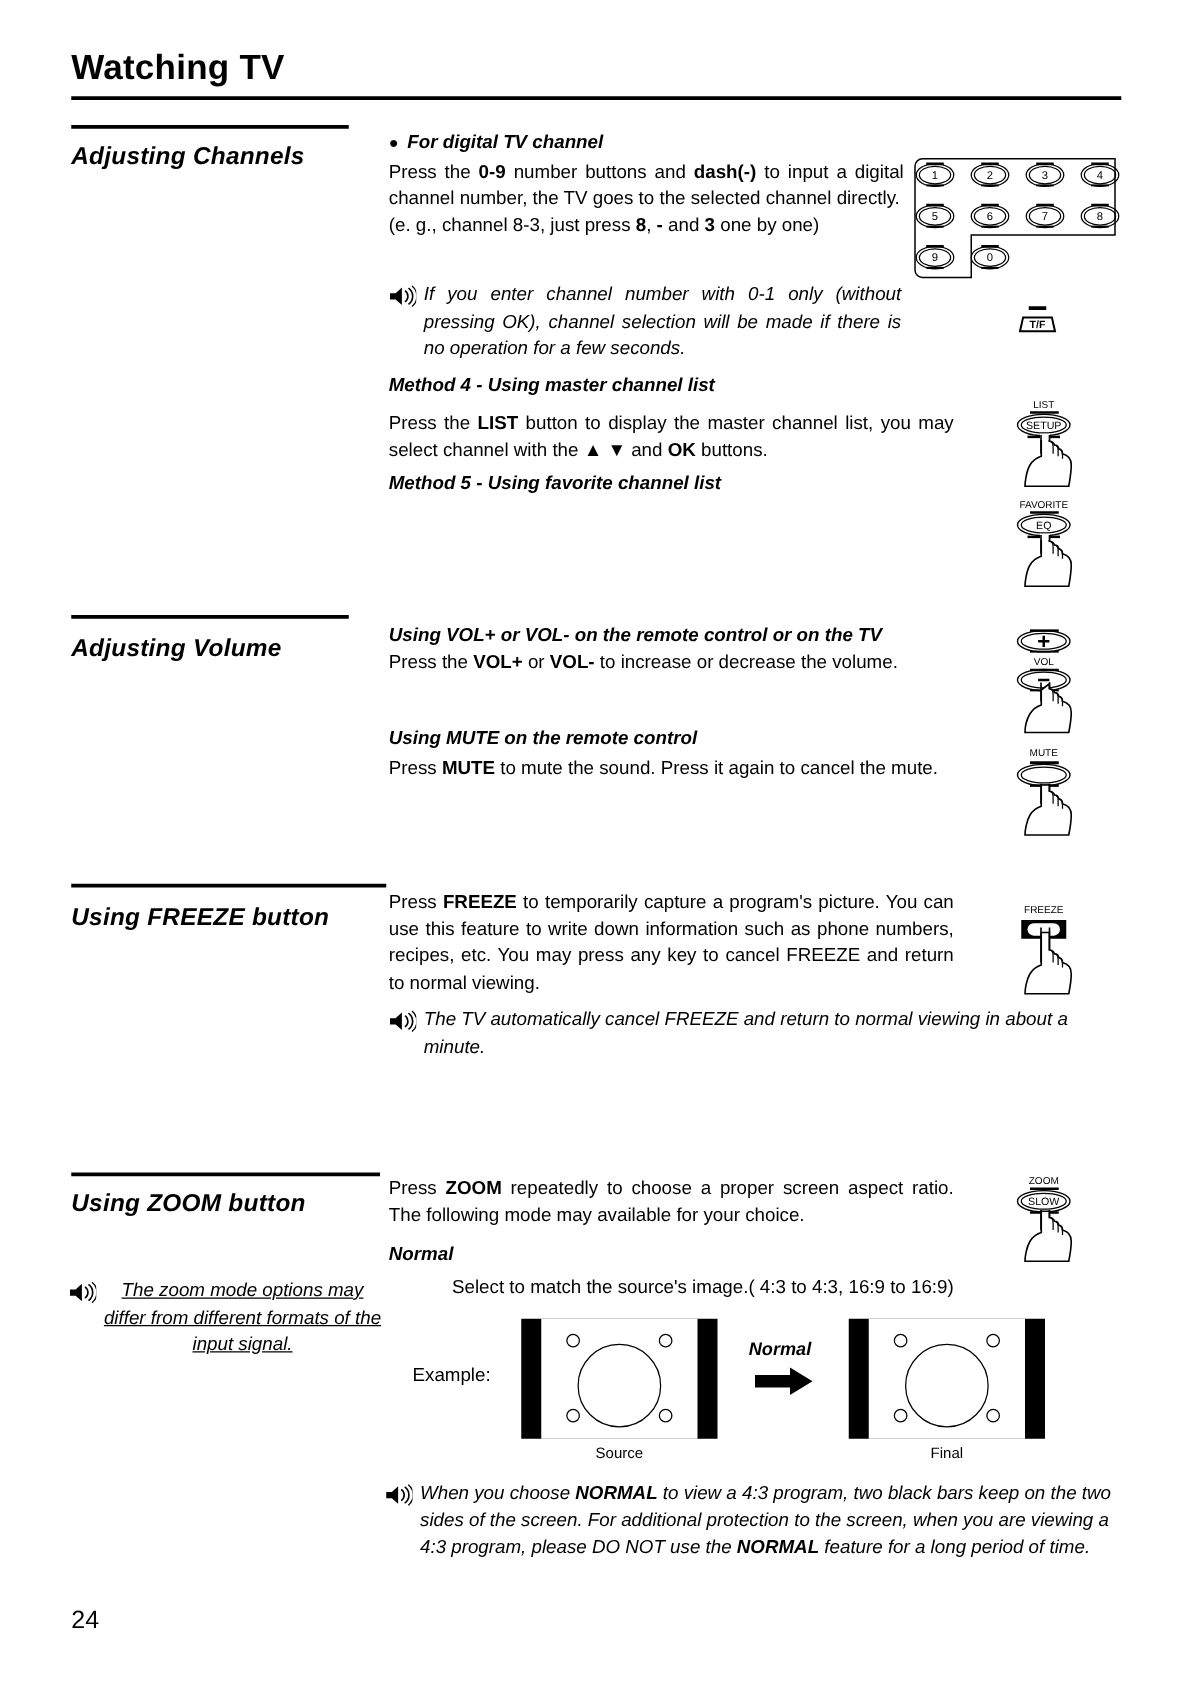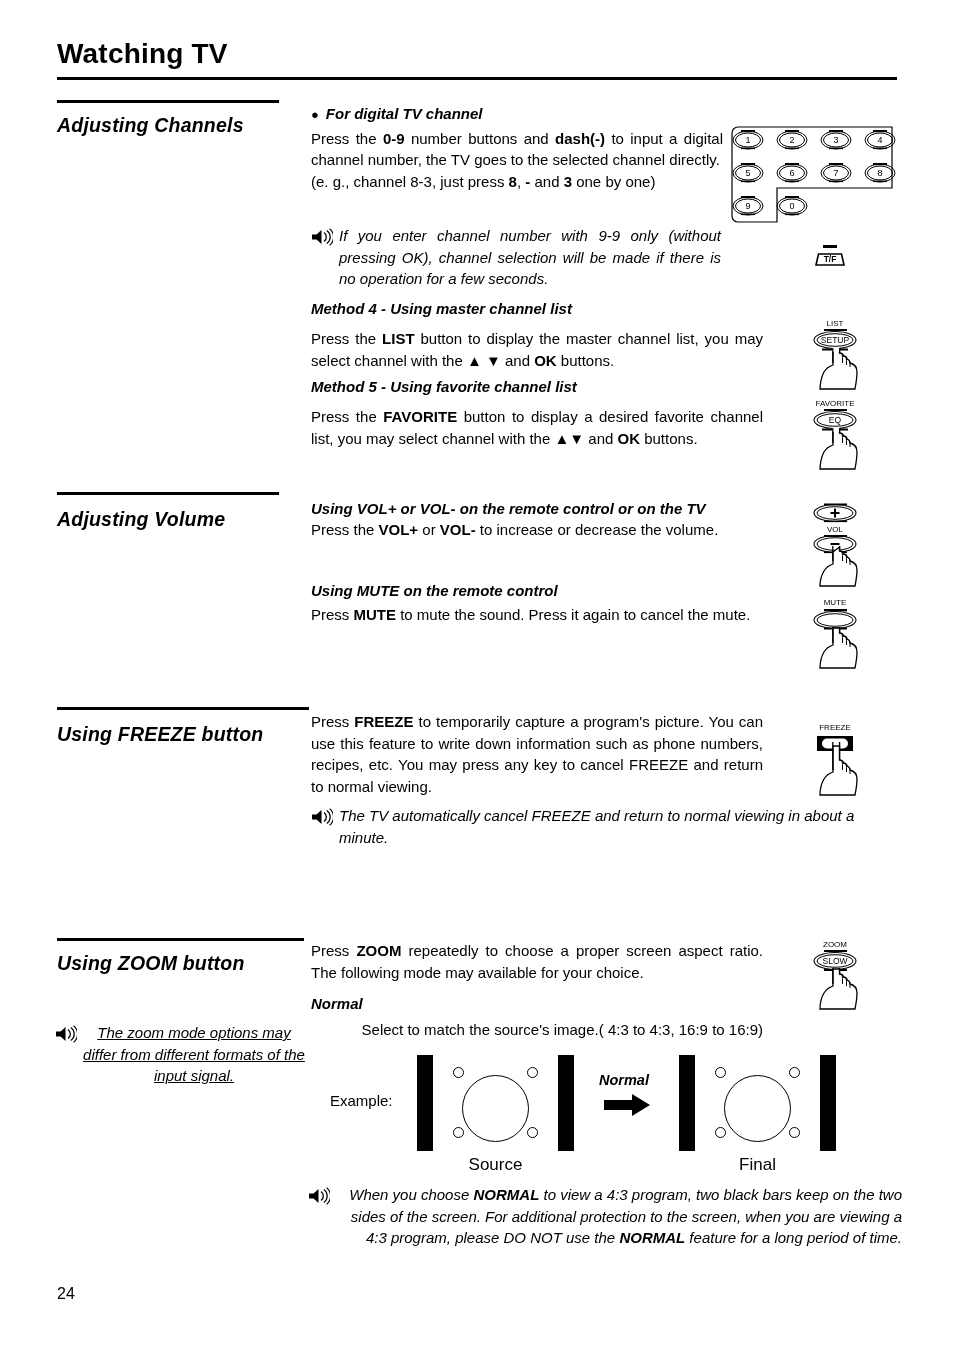--- a/index.html
+++ b/index.html
@@ -133,36 +133,36 @@
     box-sizing: border-box;
   }
   .big-circle {
     position: absolute;
     border: 1px solid #000;
     border-radius: 50%;
     box-sizing: border-box;
   }
   .cap-under {
     position: absolute;
-    font-size: 17px;
+    font-size: 12px;
     text-align: center;
   }
   .normal-lbl {
     position: absolute;
     font-size: 14.5px;
     font-weight: bold;
     font-style: italic;
   }
 
   
   .page-num {
     position: absolute;
     left: 57px;
     top: 1285px;
-    font-size: 16px;
+    font-size: 20px;
   }
 </style>
 </head>
 <body>
 
 <div class="page">
 
   <div class="page-title">Watching TV</div>
   <div class="title-rule"></div>
 
@@ -178,31 +178,30 @@
     <div style="text-align:left;">(e. g., channel 8-3, just press <b>8</b>, <b>-</b> and <b>3</b> one by one)</div>
   </div>
 
   <div class="note" style="left:311px; top:225px; width:410px;">
     <svg class="spk" viewBox="0 0 22 18">
       <path d="M1 6.5 L5.5 6.5 L10.5 2 L10.5 16 L5.5 11.5 L1 11.5 Z" fill="#000"></path>
       <path d="M13 4.5 A5.5 5.5 0 0 1 13 13.5" stroke="#000" stroke-width="1.3" fill="none"></path>
       <path d="M15.8 2.5 A8 8 0 0 1 15.8 15.5" stroke="#000" stroke-width="1.3" fill="none"></path>
       <path d="M18.6 0.8 A10.5 10.5 0 0 1 18.6 17.2" stroke="#000" stroke-width="1.1" fill="none"></path>
     </svg>
-    <span class="note-text">If you enter channel number with 9-9 only (without pressing OK), channel selection will be made if there is no operation for a few seconds.</span>
+    <span class="note-text">If you enter channel number with 0-1 only (without pressing OK), channel selection will be made if there is no operation for a few seconds.</span>
   </div>
 
   <div class="col-r" style="top:298px; width:452px;">
     <div class="sub-head">Method 4 - Using master channel list</div>
     <div style="margin-top:9px;">Press the <b>LIST</b> button to display the master channel list, you may select channel with the ▲ ▼ and <b>OK</b> buttons.</div>
   </div>
 
   <div class="col-r" style="top:376px; width:452px;">
     <div class="sub-head">Method 5 - Using favorite channel list</div>
-    <div style="margin-top:9px;">Press the <b>FAVORITE</b> button to display a desired favorite channel list, you may select channel with the ▲▼ and <b>OK</b> buttons.</div>
   </div>
 
   <div class="keypad-box">
     <svg width="168" height="104" viewBox="0 0 168 104">
       <path d="M7 3 H161 V64 H46 V98 H7 A6 6 0 0 1 1 92 V9 A6 6 0 0 1 7 3 Z" fill="none" stroke="#000" stroke-width="1.2"></path>
     </svg>
   </div>
 
   <div class="rc">
     <svg width="176" height="112" viewBox="0 0 176 112" style="position:absolute; left:728px; top:120px;">
@@ -473,18 +472,18 @@
   </div>
   <div class="cap-under" style="left:679px; top:1155px; width:157px;">Final</div>
 
   <div class="note" style="left:308px; top:1184px; width:594px;">
     <svg class="spk" viewBox="0 0 22 18">
       <path d="M1 6.5 L5.5 6.5 L10.5 2 L10.5 16 L5.5 11.5 L1 11.5 Z" fill="#000"></path>
       <path d="M13 4.5 A5.5 5.5 0 0 1 13 13.5" stroke="#000" stroke-width="1.3" fill="none"></path>
       <path d="M15.8 2.5 A8 8 0 0 1 15.8 15.5" stroke="#000" stroke-width="1.3" fill="none"></path>
       <path d="M18.6 0.8 A10.5 10.5 0 0 1 18.6 17.2" stroke="#000" stroke-width="1.1" fill="none"></path>
     </svg>
-    <span class="note-text" style="text-align:right;">When you choose <b>NORMAL</b> to view a 4:3 program, two black bars keep on the two sides of the screen. For additional protection to the screen, when you are viewing a 4:3 program, please DO NOT use the <b>NORMAL</b> feature for a long period of time.</span>
+    <span class="note-text" style="text-align:left;">When you choose <b>NORMAL</b> to view a 4:3 program, two black bars keep on the two sides of the screen. For additional protection to the screen, when you are viewing a 4:3 program, please DO NOT use the <b>NORMAL</b> feature for a long period of time.</span>
   </div>
 
   <div class="page-num">24</div>
 
 </div>
 
 </body></html>

